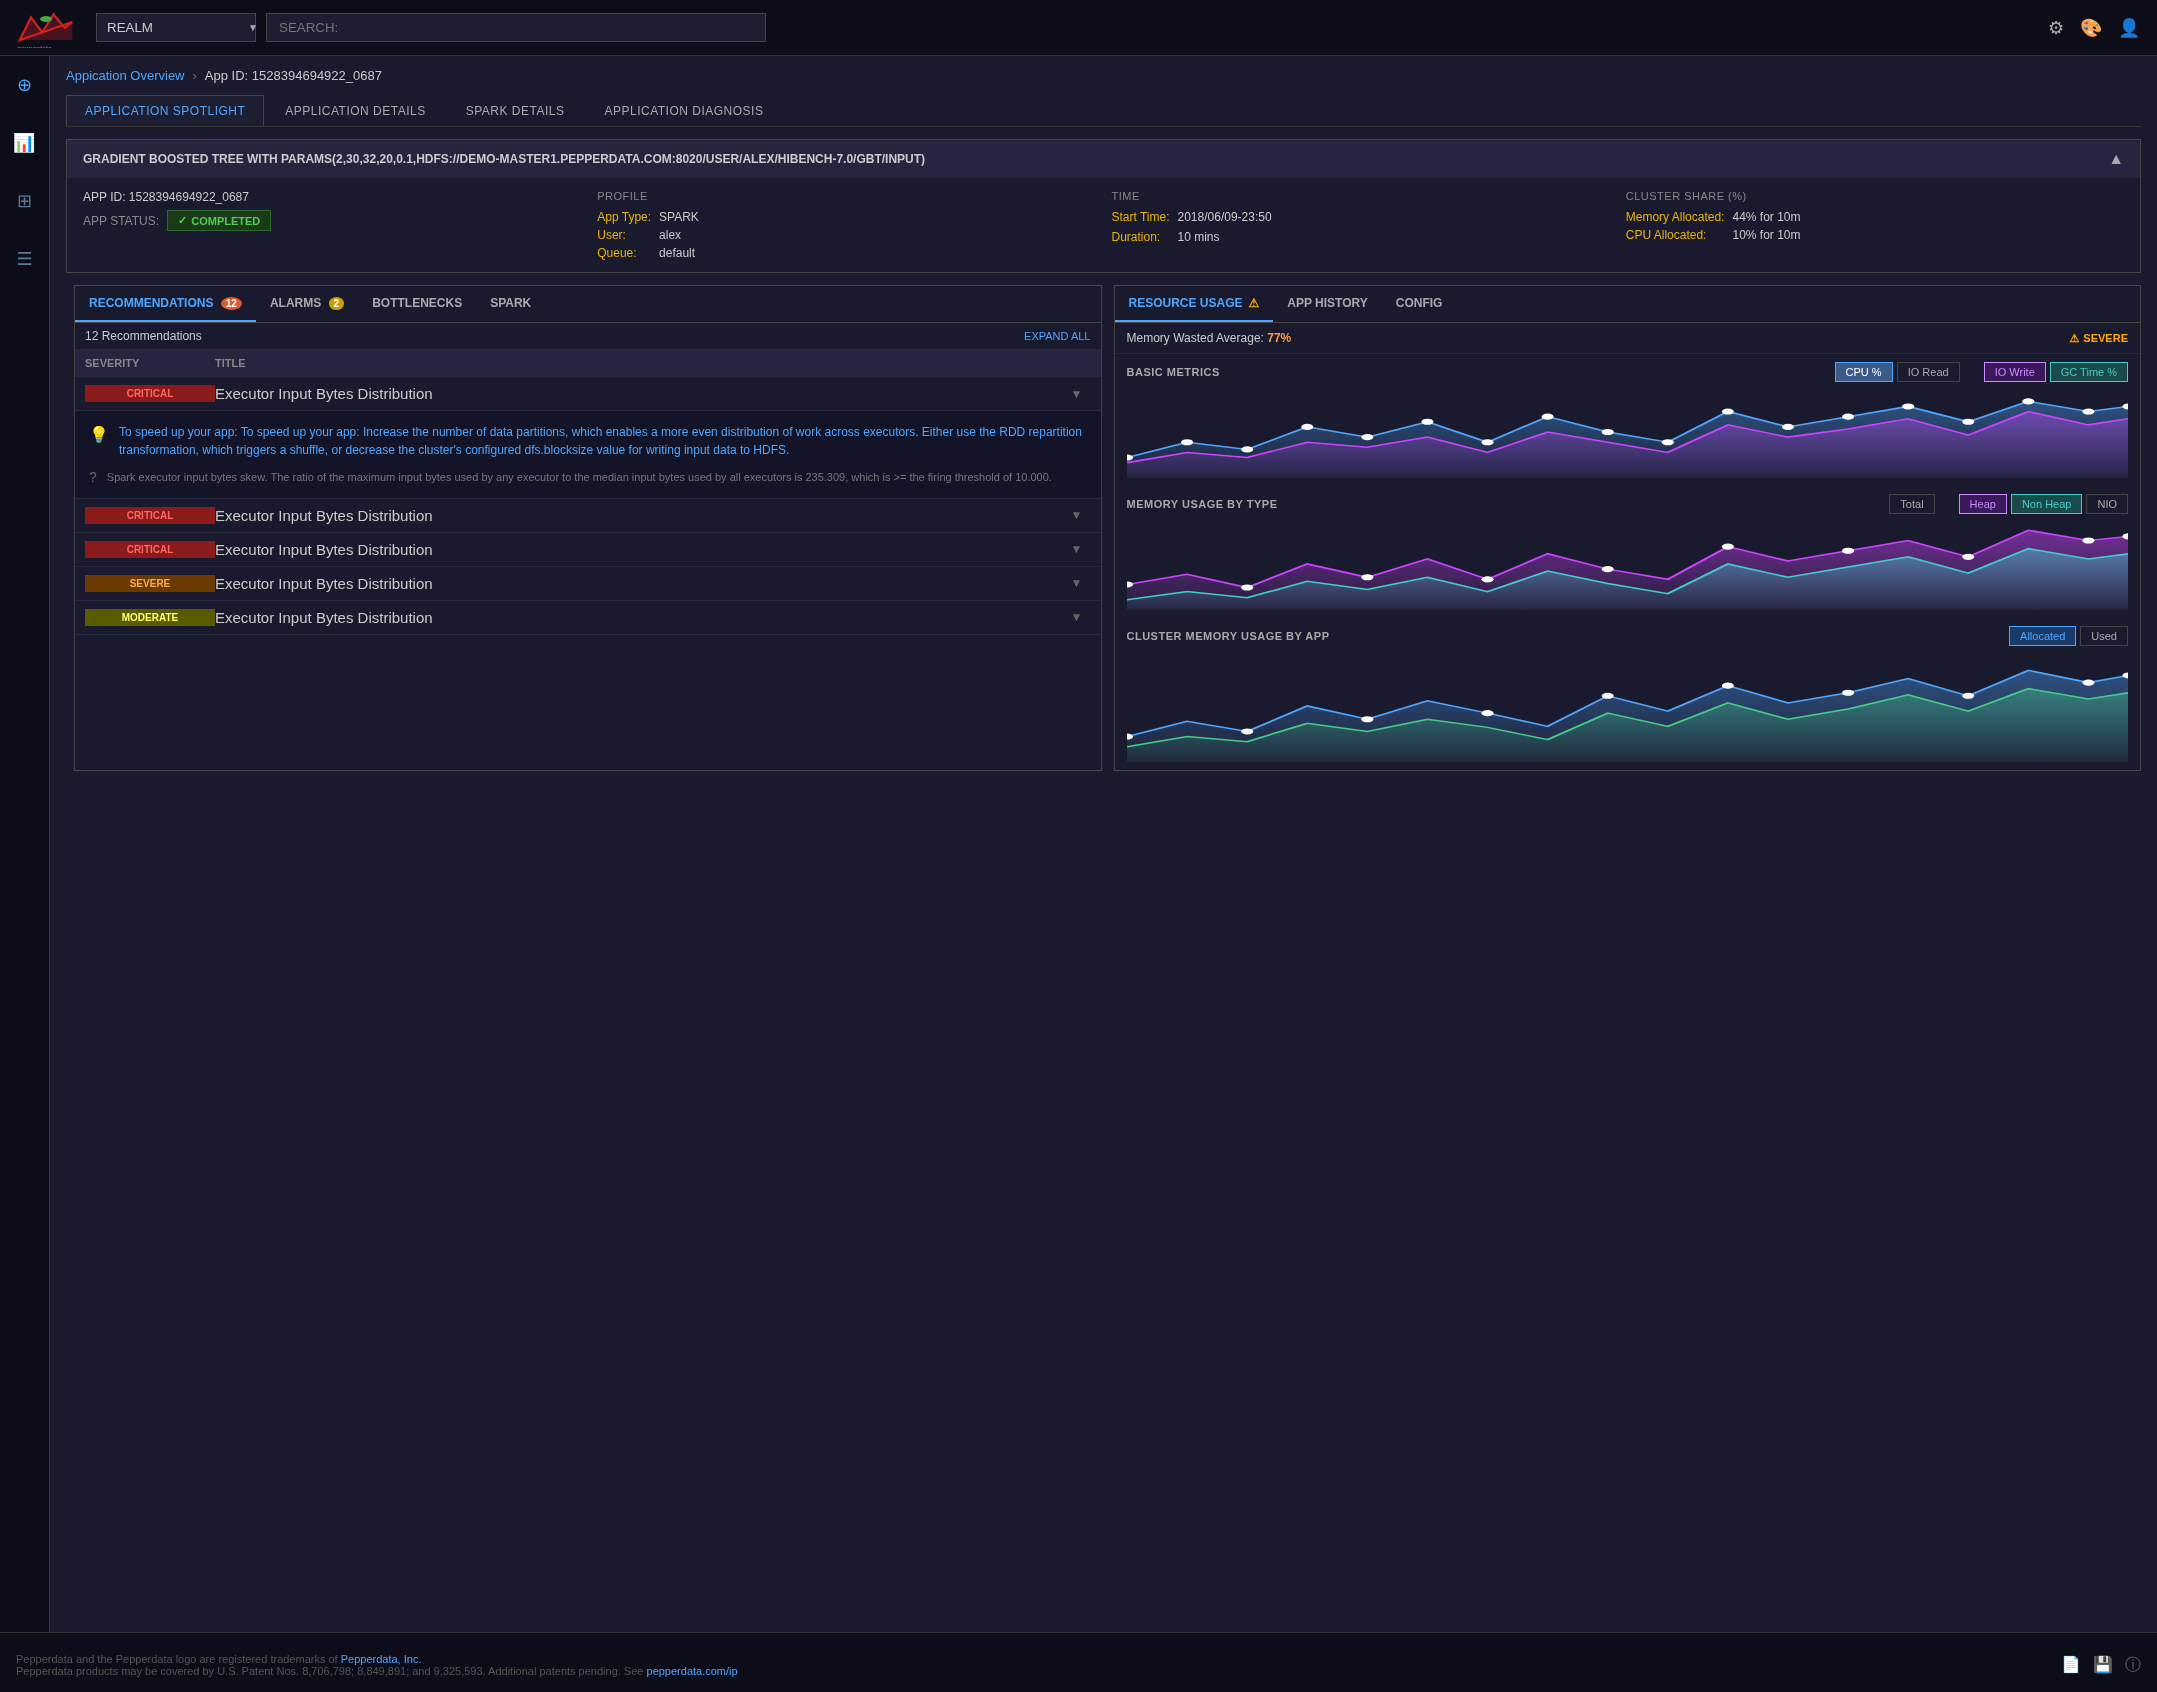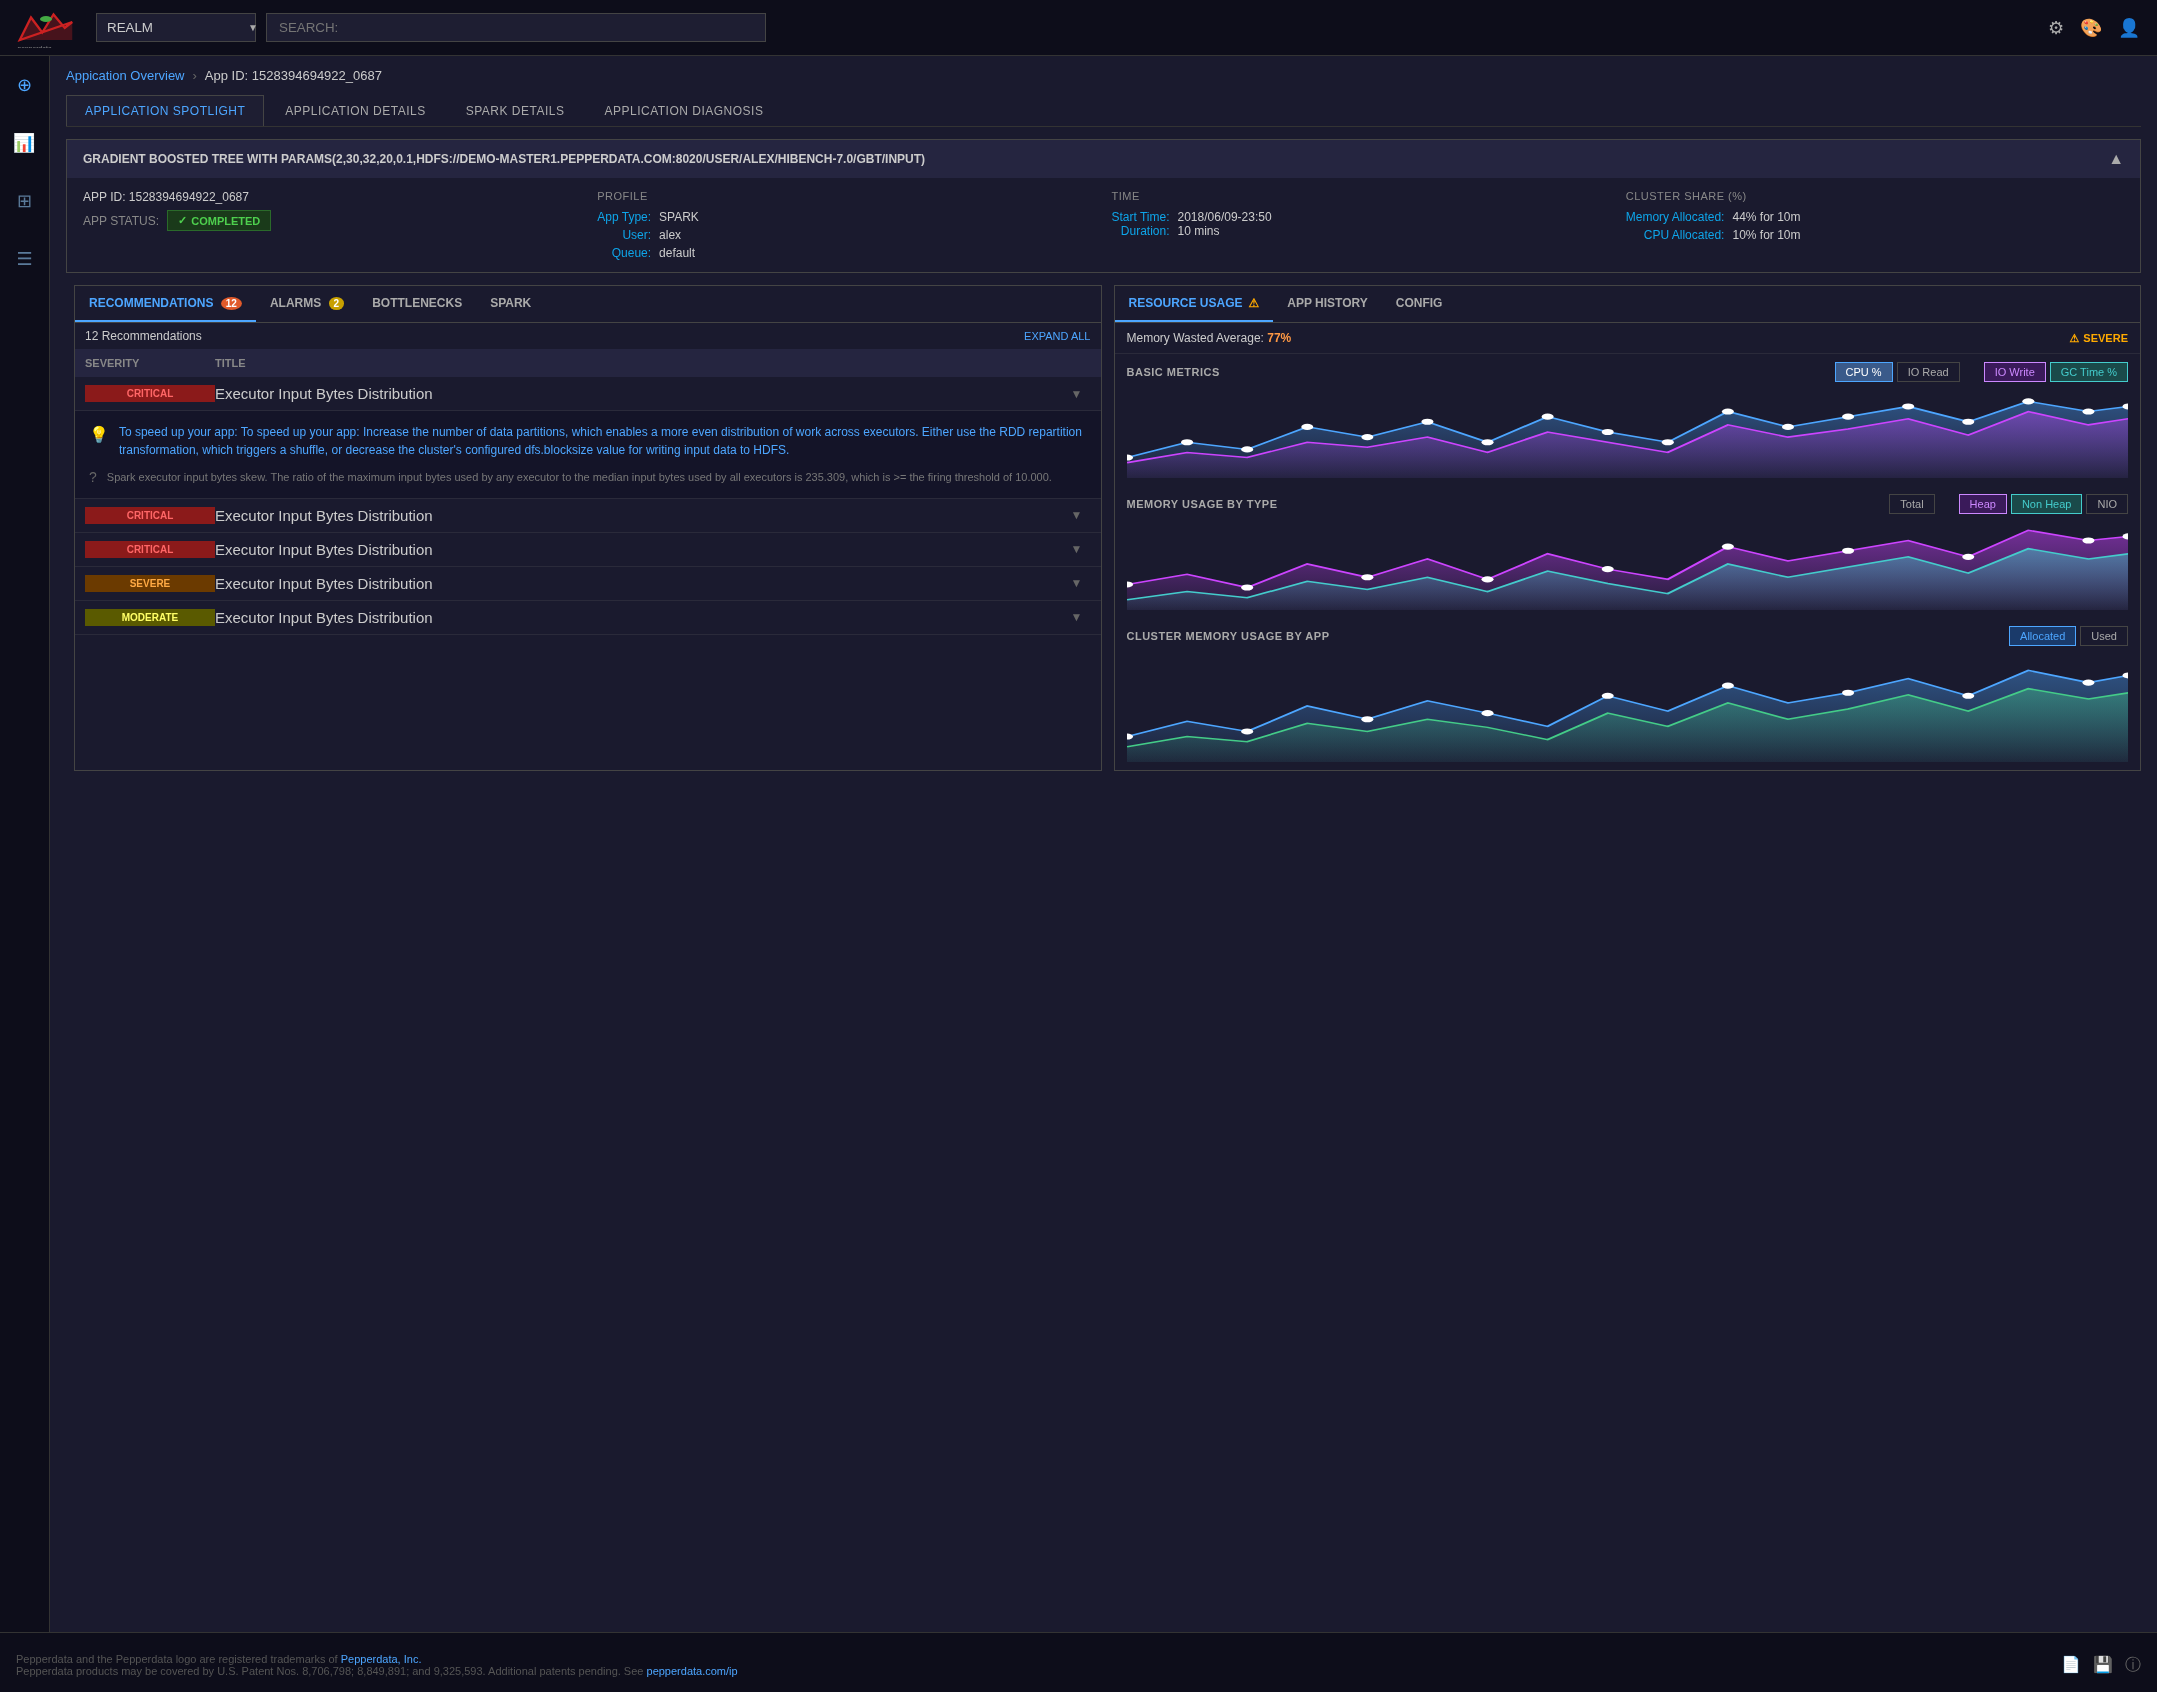--- a/index.html
+++ b/index.html
@@ -42,23 +42,23 @@
     .app-title { color: #ccc; font-size: 12px; font-weight: bold; }
     .collapse-btn { color: #aaa; cursor: pointer; font-size: 16px; }
     .app-card-body { padding: 12px 16px; display: grid; grid-template-columns: 1fr 1fr 1fr 1fr; gap: 16px; }
     .app-info-section { }
     .app-info-label { color: #888; font-size: 11px; text-transform: uppercase; margin-bottom: 8px; letter-spacing: 0.5px; }
     .app-id { color: #ccc; font-size: 12px; margin-bottom: 6px; }
     .app-status-row { display: flex; align-items: center; gap: 8px; }
     .app-status-label { color: #888; font-size: 12px; }
     .status-badge { background: #1a3a1a; border: 1px solid #2a6a2a; color: #4ecf4e; padding: 3px 10px; font-size: 11px; font-weight: bold; display: flex; align-items: center; gap: 4px; }
     .profile-grid { display: grid; grid-template-columns: auto 1fr; gap: 4px 8px; }
-    .pkey { color: #0ea5e9; font-size: 12px; text-align: right; }
+    .pkey { color: #eab308; font-size: 12px; }
     .pval { color: #ccc; font-size: 12px; }
-    .time-grid { display: grid; grid-template-columns: auto 1fr; gap: 0 8px; }
+    .time-grid { display: grid; grid-template-columns: auto 1fr; gap: 6px 8px; }
     .cluster-grid { display: grid; grid-template-columns: auto 1fr; gap: 4px 8px; }
 
     
     .bottom-panel { display: grid; grid-template-columns: 1fr 1fr; gap: 12px; padding-left: 8px; }
 
     
     .panel { background: #1a1a2e; border: 1px solid #444; }
     .panel-tabs { display: flex; border-bottom: 1px solid #444; }
     .panel-tab { padding: 10px 14px; cursor: pointer; color: #aaa; font-size: 12px; font-weight: bold; text-transform: uppercase; border-bottom: 2px solid transparent; white-space: nowrap; }
     .panel-tab.active { color: #4da6ff; border-bottom-color: #4da6ff; }

